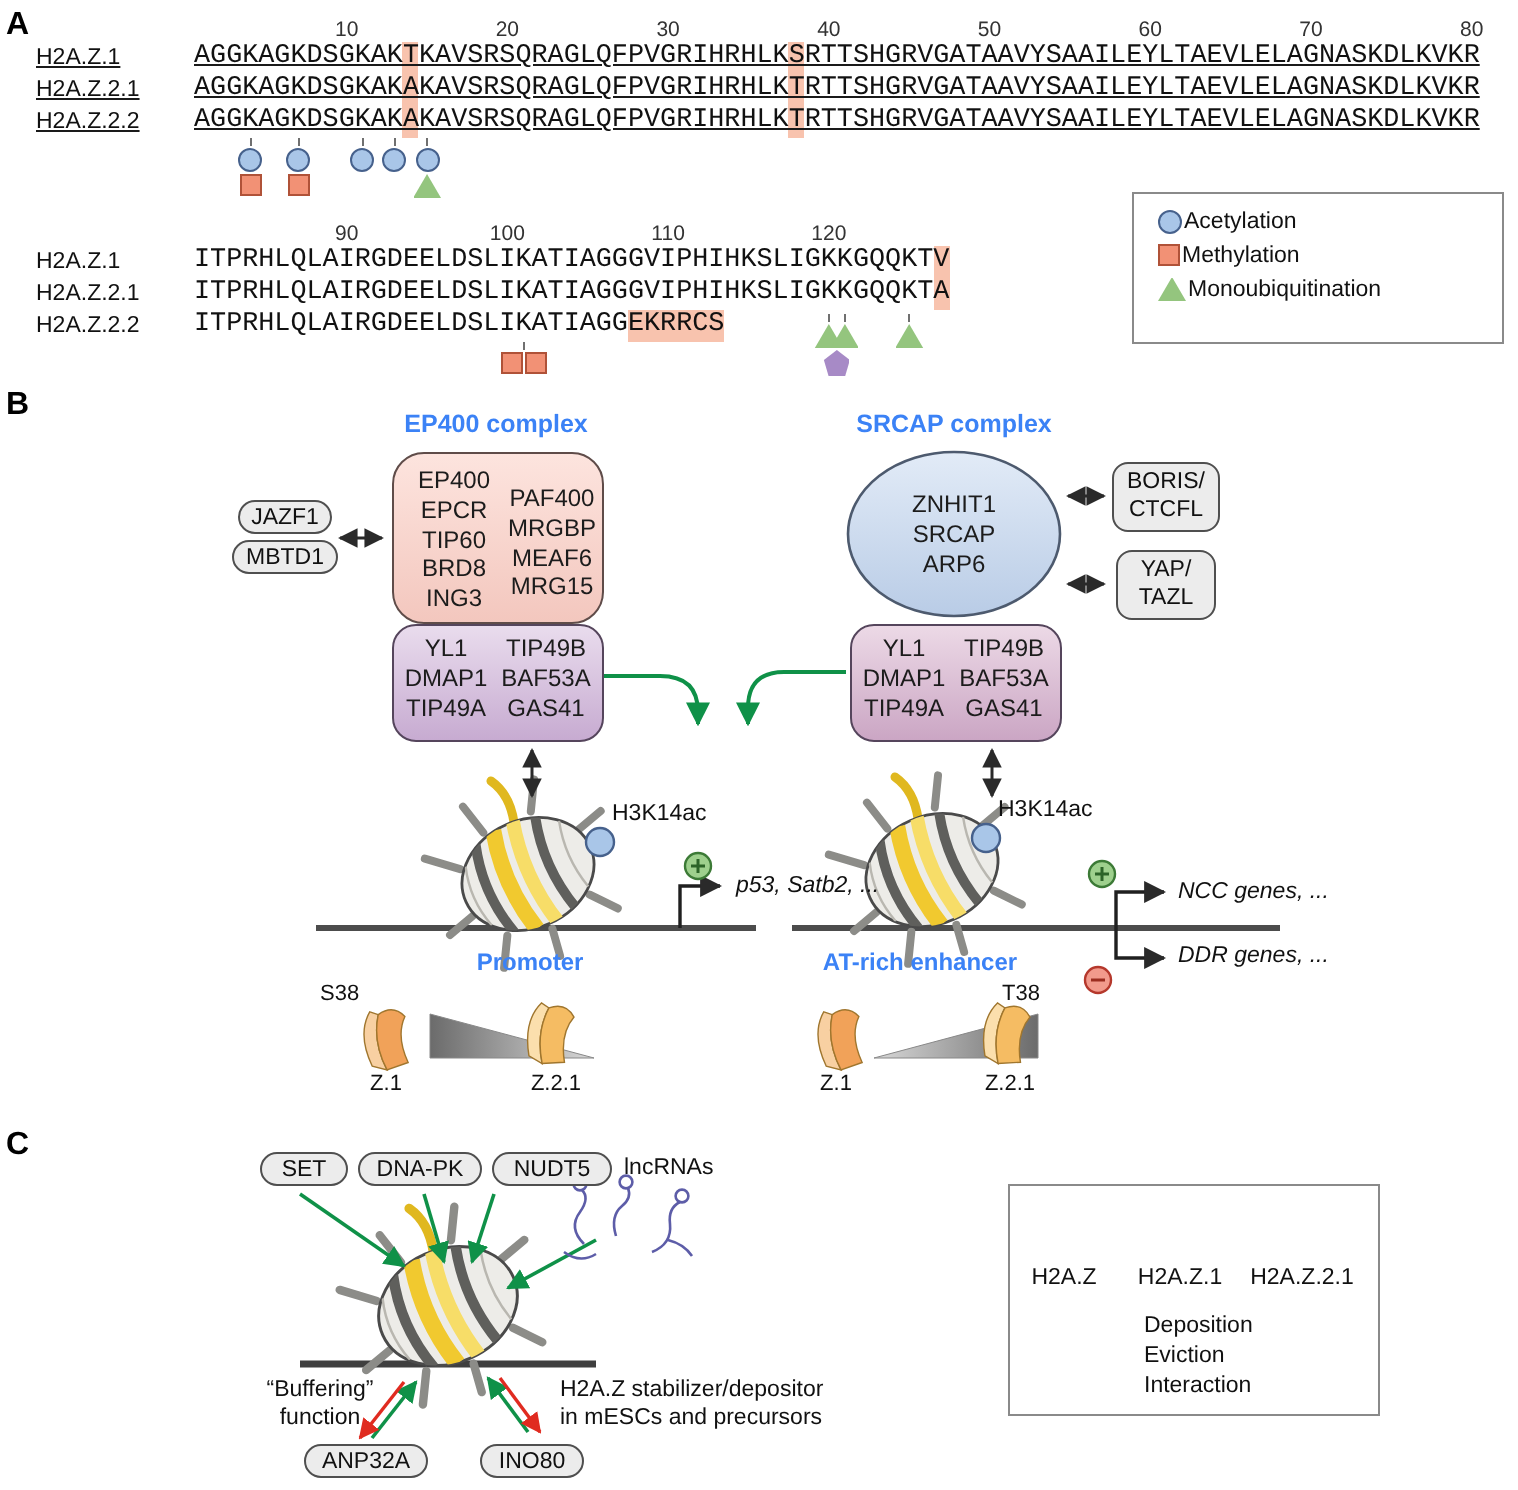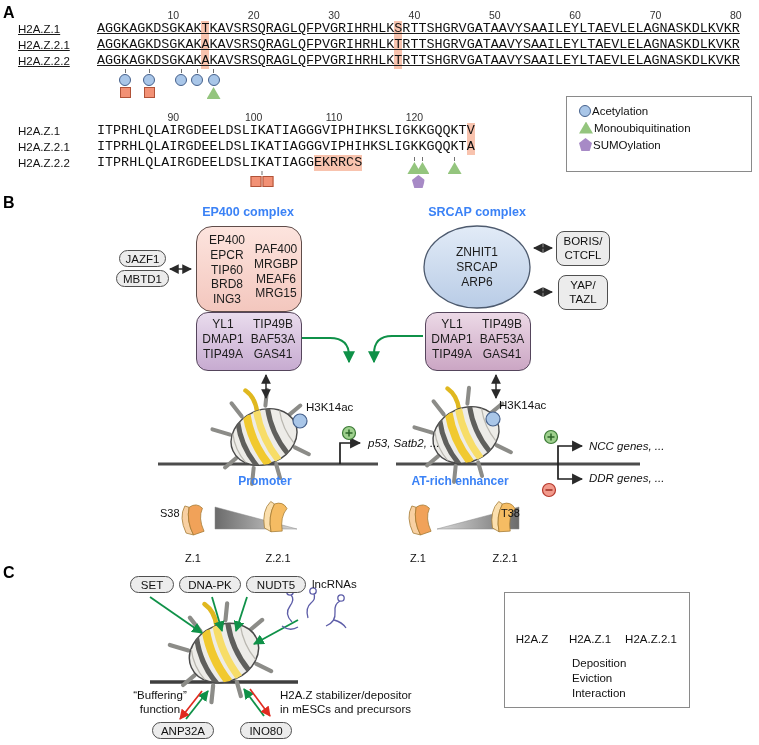--- a/index.html
+++ b/index.html
@@ -34,21 +34,21 @@
   .pill{position:absolute;background:#ececec;border:1.2px solid #4f4f4f;border-radius:9px;font-size:11.5px;display:flex;align-items:center;justify-content:center;color:#111;box-sizing:border-box;}
   .pill.multi{border-radius:8px;line-height:13.5px;text-align:center;white-space:pre-line;}
   .bold-title{font-weight:bold;font-size:12.5px;text-align:center;color:#3b82f6;}
   .ep-box{position:absolute;border:1.3px solid #5f4c49;border-radius:16px;background:linear-gradient(180deg,#fde4de,var(--c-pinkbox));}
   .pu-box{position:absolute;border:1.3px solid #55455c;border-radius:12px;background:linear-gradient(180deg,#e9dced,var(--c-purplebox));}
   .pu-box.right{background:linear-gradient(180deg,#ecd9e6,var(--c-purplebox2));}
   .col-text{position:absolute;font-size:12px;line-height:14.8px;text-align:center;white-space:pre-line;color:#1c1c1c;}
   .two-col{position:absolute;display:flex;font-size:12px;line-height:15px;text-align:center;color:#1c1c1c;}
   .two-col>div{flex:1;white-space:pre-line;}
   .small-lab{font-size:11.5px;color:#111;}
-  .tiny-lab{font-size:11px;color:#111;margin-top:16px;}
+  .tiny-lab{font-size:11px;color:#111;}
   .ital{font-style:italic;}
   .ctr{text-align:center;}
   .pre{white-space:pre-line;}
   
   svg.overlay{position:absolute;left:0;top:0;}
   .ln-b{stroke:#2a2a2a;stroke-width:1.5;fill:none;}
   .ln-b2{stroke:#1f1f1f;stroke-width:1.7;fill:none;}
   .ln-g{stroke:var(--c-green);stroke-width:2;fill:none;}
   .ln-g2{stroke:var(--c-green);stroke-width:1.8;fill:none;}
   .ln-r{stroke:var(--c-red);stroke-width:1.7;fill:none;}
@@ -337,26 +337,26 @@
         </div>
     </div>
   </div>
 
   <div class="legend-box" style="left:566px;top:96px;width:186px;height:76px;padding:5px 0 0 12px;box-sizing:border-box;">
     <div class="legA-item">
         <span class="sh ac"></span>
         <span class="legA-label">Acetylation</span>
       </div>
     <div class="legA-item">
+        <span class="sh me"></span>
+        <span class="legA-label">Methylation</span>
+      </div>
+    <div class="legA-item">
         <span class="sh ub"></span>
         <span class="legA-label">Monoubiquitination</span>
-      </div>
-    <div class="legA-item">
-        <span class="sh sumo"></span>
-        <span class="legA-label">SUMOylation</span>
       </div>
   </div>
 
   <div class="abs panel-letter" style="left:3px;top:194px;">B</div>
 
   <div class="abs bold-title" style="left:190px;top:205px;width:116px;">EP400 complex</div>
   <div class="ep-box" style="left:196px;top:226px;width:104px;height:84px;"></div>
   <div class="col-text" style="left:198px;top:233px;width:58px;">EP400
 EPCR
 TIP60

